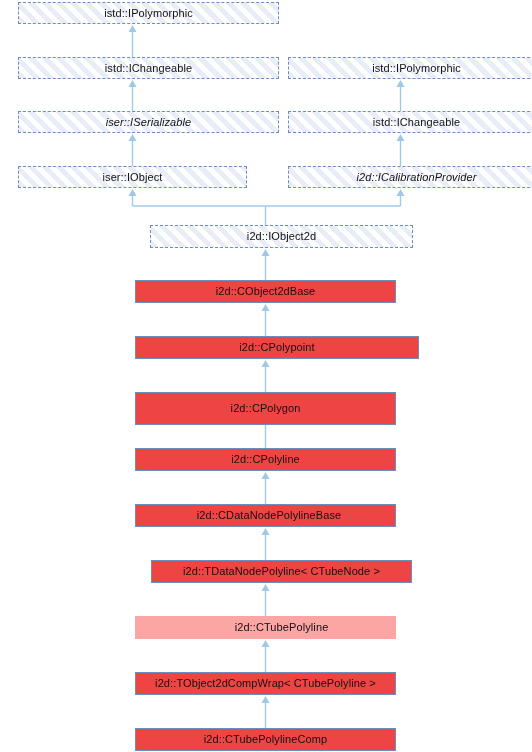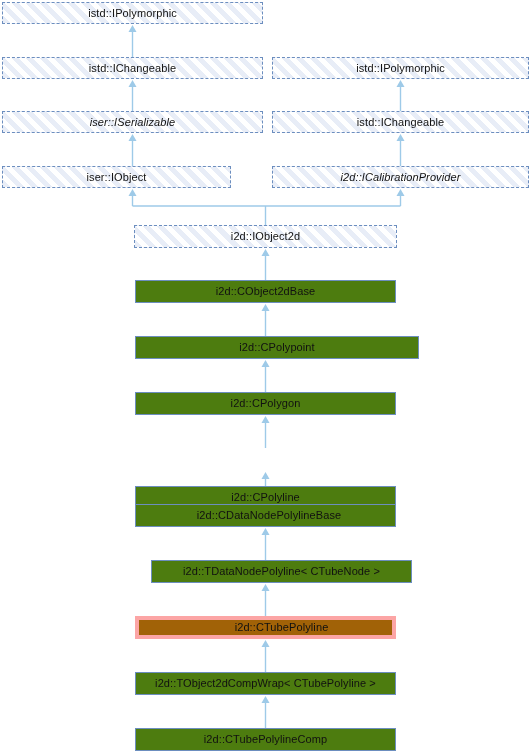--- a/index.html
+++ b/index.html
@@ -41,31 +41,32 @@
   
   .node.abstract {
     border: 1px dashed #6c8ebf;
     background-color: #ffffff;
     background-image: repeating-linear-gradient(
         45deg,
         #e8edf7 0px,
         #e8edf7 5px,
         #ffffff 5px,
         #ffffff 10px);
+    margin-left: 16px;
   }
   
   .node.concrete {
     border: 1px solid #6c8ebf;
-    background: #4d7c0f;
+    background: #ef4444;
     justify-content: center;
   }
   
   .node.current {
     border: 4px solid #fca5a5;
-    background: #a16207;
+    background: #fca5a5;
     padding-left: 32px;
   }
   .node .label {
     padding: 0 4px;
   }
 </style>
 </head>
 <body>
 
 <div id="diagram">
@@ -161,24 +162,24 @@
       </div>
       <div class="node abstract" style="left: 134px; top: 225px; width: 263px; height: 23px;">
         <span class="label">i2d::IObject2d</span>
       </div>
       <div class="node concrete" style="left: 135px; top: 280px; width: 261px; height: 23px;">
         <span class="label">i2d::CObject2dBase</span>
       </div>
       <div class="node concrete" style="left: 135px; top: 336px; width: 284px; height: 23px;">
         <span class="label">i2d::CPolypoint</span>
       </div>
-      <div class="node concrete" style="left: 135px; top: 392px; width: 261px; height: 23px;">
+      <div class="node concrete" style="left: 135px; top: 392px; width: 261px; height: 33px;">
         <span class="label">i2d::CPolygon</span>
       </div>
-      <div class="node concrete" style="left: 135px; top: 448px; width: 261px; height: 23px; margin-top: 38px;">
+      <div class="node concrete" style="left: 135px; top: 448px; width: 261px; height: 23px;">
         <span class="label">i2d::CPolyline</span>
       </div>
       <div class="node concrete" style="left: 135px; top: 504px; width: 261px; height: 23px; padding-left: 7px;">
         <span class="label">i2d::CDataNodePolylineBase</span>
       </div>
       <div class="node concrete" style="left: 151px; top: 560px; width: 261px; height: 23px;">
         <span class="label">i2d::TDataNodePolyline&lt; CTubeNode &gt;</span>
       </div>
       <div class="node current" style="left: 135px; top: 616px; width: 261px; height: 23px;">
         <span class="label">i2d::CTubePolyline</span>

